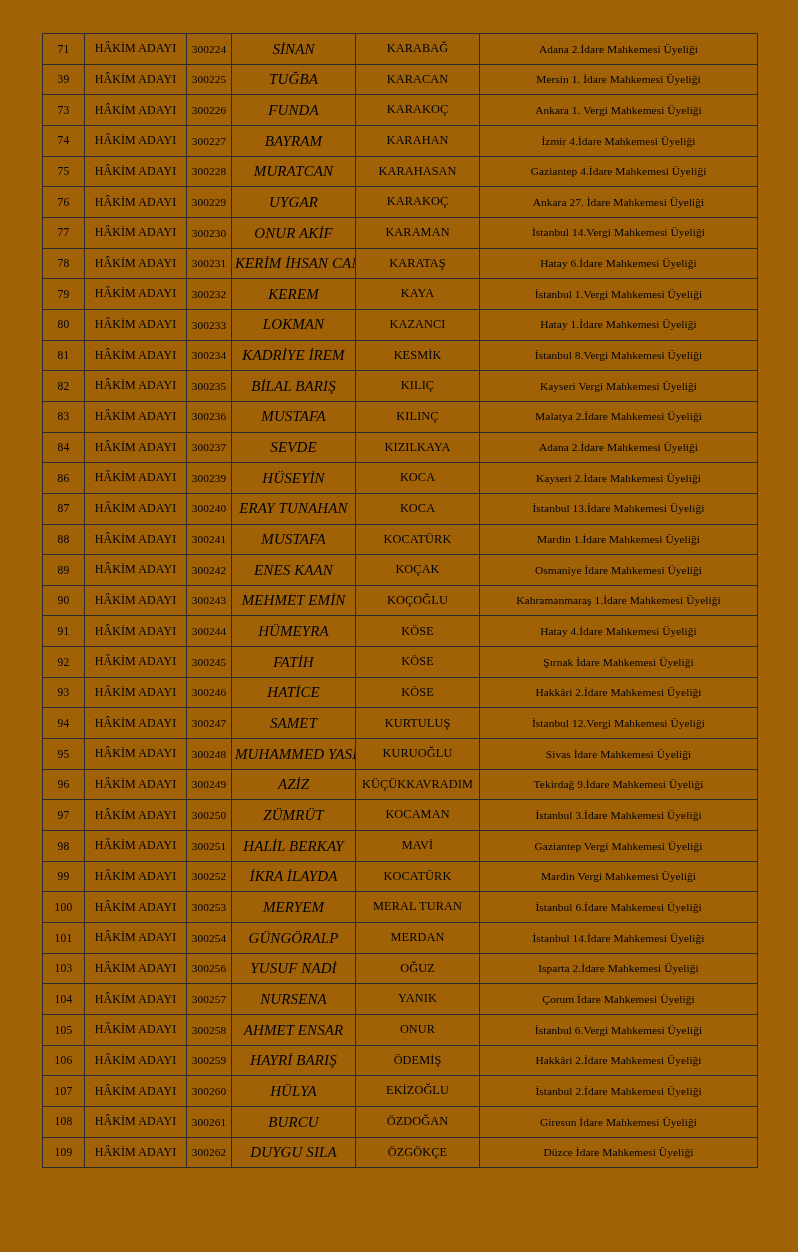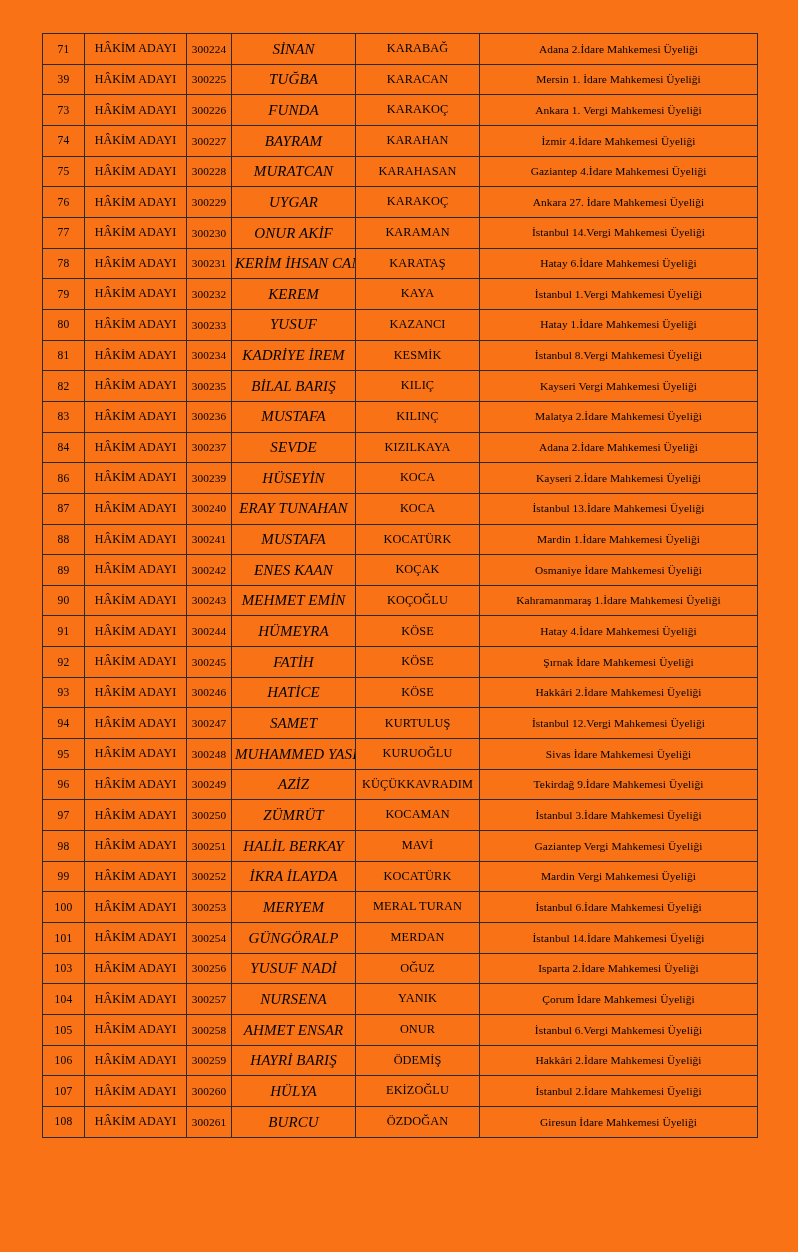--- a/index.html
+++ b/index.html
@@ -13,21 +13,21 @@
     height: 1252px;
     font-family: "Liberation Serif", "DejaVu Serif", serif;
     color: #000000;
     -webkit-font-smoothing: antialiased;
   }
   .page {
     position: relative;
     width: 798px;
     height: 1252px;
     box-sizing: border-box;
-    background: #f97316;
+    background: #a16207;
     padding-left: 12px;
   }
   .table-wrap {
     position: absolute;
     left: 42px;
     top: 33px;
     width: 715px;
   }
   table.roster {
     border-collapse: collapse;
@@ -142,21 +142,21 @@
             <td class="unvan">HÂKİM ADAYI</td>
             <td class="sicil">300232</td>
             <td class="ad">KEREM</td>
             <td class="soyad">KAYA</td>
             <td class="gorev">İstanbul 1.Vergi Mahkemesi Üyeliği</td>
           </tr>
           <tr>
             <td class="sira">80</td>
             <td class="unvan">HÂKİM ADAYI</td>
             <td class="sicil">300233</td>
-            <td class="ad">YUSUF</td>
+            <td class="ad">LOKMAN</td>
             <td class="soyad">KAZANCI</td>
             <td class="gorev">Hatay 1.İdare Mahkemesi Üyeliği</td>
           </tr>
           <tr>
             <td class="sira">81</td>
             <td class="unvan">HÂKİM ADAYI</td>
             <td class="sicil">300234</td>
             <td class="ad">KADRİYE İREM</td>
             <td class="soyad">KESMİK</td>
             <td class="gorev">İstanbul 8.Vergi Mahkemesi Üyeliği</td>
@@ -353,17 +353,25 @@
             <td class="soyad">EKİZOĞLU</td>
             <td class="gorev">İstanbul 2.İdare Mahkemesi Üyeliği</td>
           </tr>
           <tr>
             <td class="sira">108</td>
             <td class="unvan">HÂKİM ADAYI</td>
             <td class="sicil">300261</td>
             <td class="ad">BURCU</td>
             <td class="soyad">ÖZDOĞAN</td>
             <td class="gorev">Giresun İdare Mahkemesi Üyeliği</td>
+          </tr>
+          <tr>
+            <td class="sira">109</td>
+            <td class="unvan">HÂKİM ADAYI</td>
+            <td class="sicil">300262</td>
+            <td class="ad">DUYGU SILA</td>
+            <td class="soyad">ÖZGÖKÇE</td>
+            <td class="gorev">Düzce İdare Mahkemesi Üyeliği</td>
           </tr>
         </tbody>
     </table>
   </div>
 </div>
 
 </body></html>

